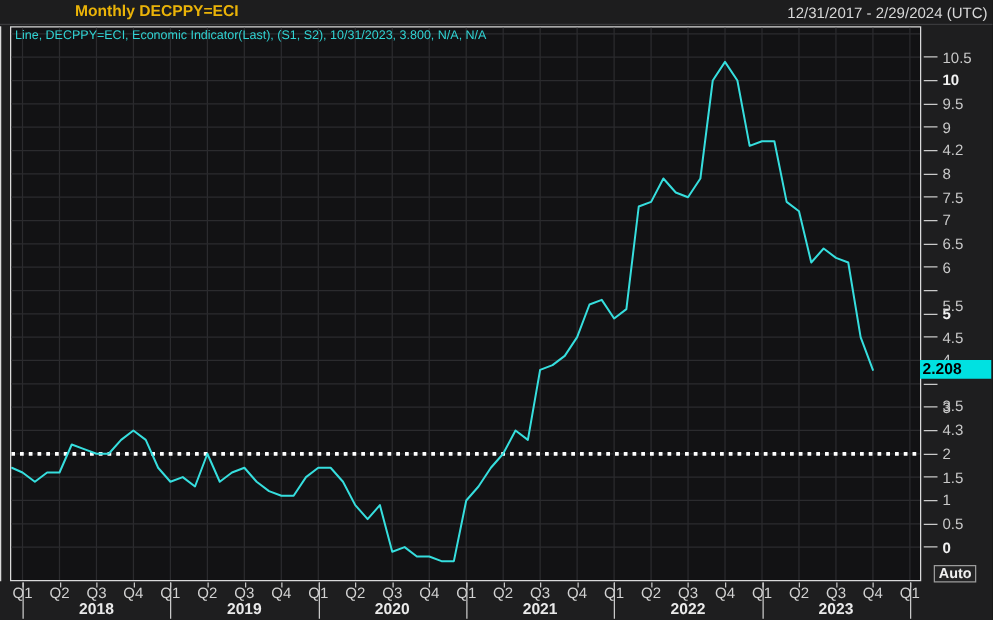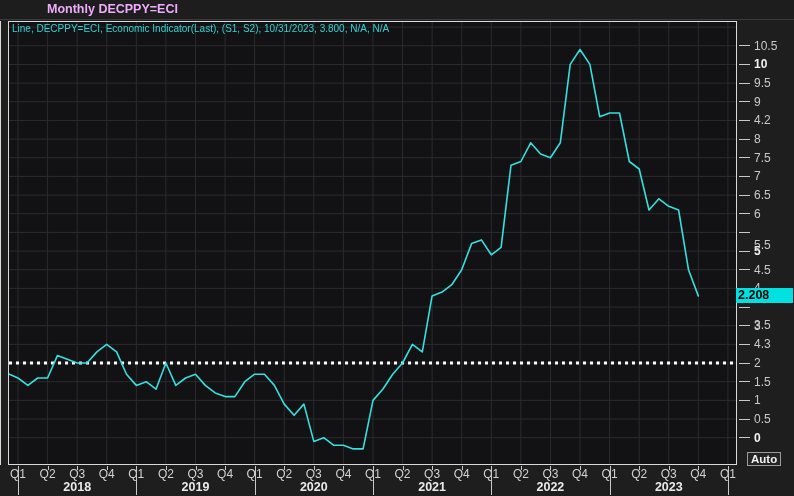--- a/index.html
+++ b/index.html
@@ -5,21 +5,21 @@
   * { box-sizing: border-box; }
   html,body { margin:0; padding:0; }
   body {
     width:794px; height:496px; position:relative; overflow:hidden;
     background:#1e1e1f;
     font-family:"Liberation Sans", sans-serif;
     -webkit-font-smoothing:antialiased;
   }
   .header { position:absolute; left:0; top:0; width:794px; height:20px;
     background:#1d1d1e; border-bottom:1px solid #3a3a3c; }
-  .title { position:absolute; left:7px; top:2px; font-size:12.5px; font-weight:bold; color:#f0abfc; white-space:nowrap;padding-left:40px; }
+  .title { position:absolute; left:20px; top:2px; font-size:12.5px; font-weight:bold; color:#eab308; white-space:nowrap;padding-left:40px; }
   .date-range { position:absolute; right:4px; top:3px; font-size:12px; color:#d8d8d8; white-space:nowrap; }
 
   .plot { position:absolute; left:8px; top:21px; width:729px; height:444px;
     background:#121214; border:1px solid #d9d9d9; }
   .left-edge { position:absolute; left:0; top:21px; width:1px; height:444px; background:#d9d9d9; }
   .plot svg { position:absolute; left:0; top:0; }
 
   .legend { position:absolute; left:12px; top:23px; font-size:10px; color:#30d3d3; white-space:nowrap; z-index:3; }
 
   .y-tick { position:absolute; height:1px; width:11px; left:739px; background:#c9c9c9; }
@@ -34,20 +34,21 @@
   .x-tick { position:absolute; width:1px; height:4px; top:466px; background:#c9c9c9; }
   .x-year-divider { position:absolute; width:1px; height:29px; top:466px; background:#c9c9c9; }
   .q-label { position:absolute; top:467px; width:26px; text-align:center; font-size:12px; color:#d2d2d2; }
   .yr-label { position:absolute; top:480px; width:44px; text-align:center; font-size:12.5px; font-weight:bold; color:#eaeaea; }
 </style>
 </head>
 <body>
 
 <div class="header">
   <span class="title">Monthly DECPPY=ECI</span>
+  <span class="date-range">12/31/2017 - 2/29/2024 (UTC)</span>
 </div>
 
 <div class="left-edge"></div>
 
 <div class="plot">
   <svg id="chart-svg" width="727" height="442">
       <line x1="9" y1="0" x2="9" y2="442" stroke="#2b2b2e" stroke-width="1"></line>
       <line x1="38.58" y1="0" x2="38.58" y2="442" stroke="#2b2b2e" stroke-width="1"></line>
       <line x1="68.16" y1="0" x2="68.16" y2="442" stroke="#2b2b2e" stroke-width="1"></line>
       <line x1="97.74" y1="0" x2="97.74" y2="442" stroke="#2b2b2e" stroke-width="1"></line>

